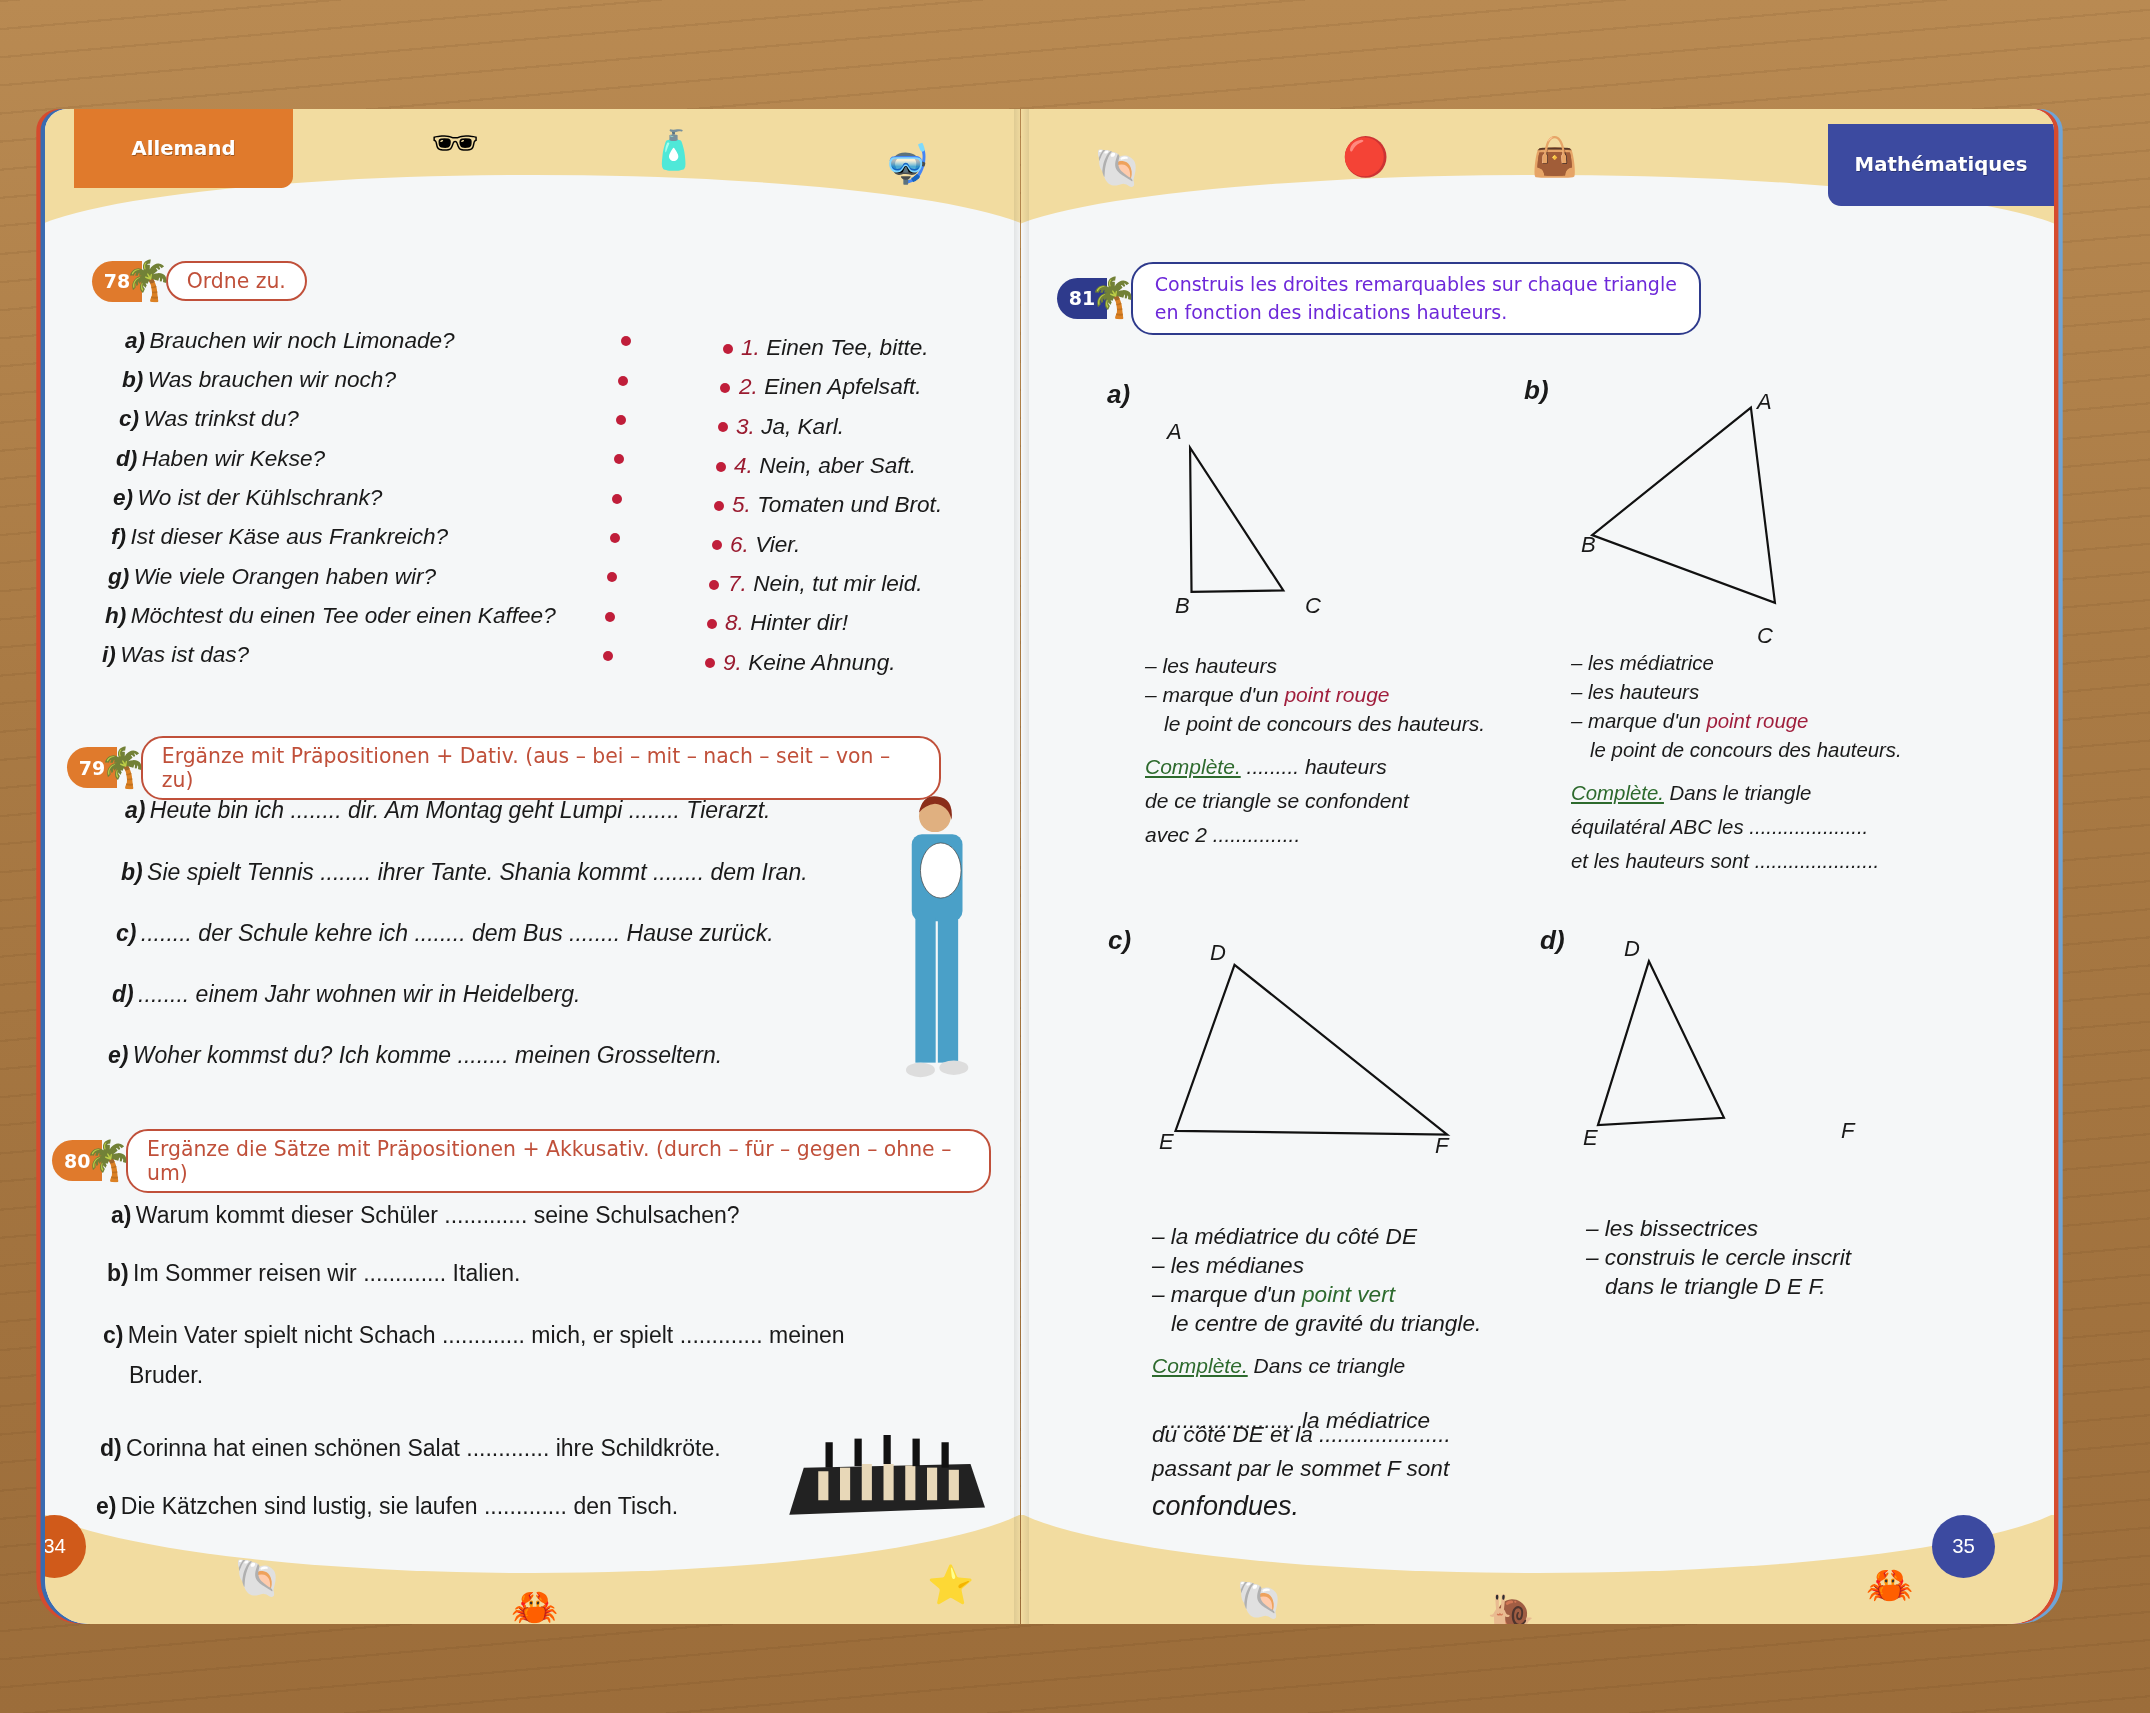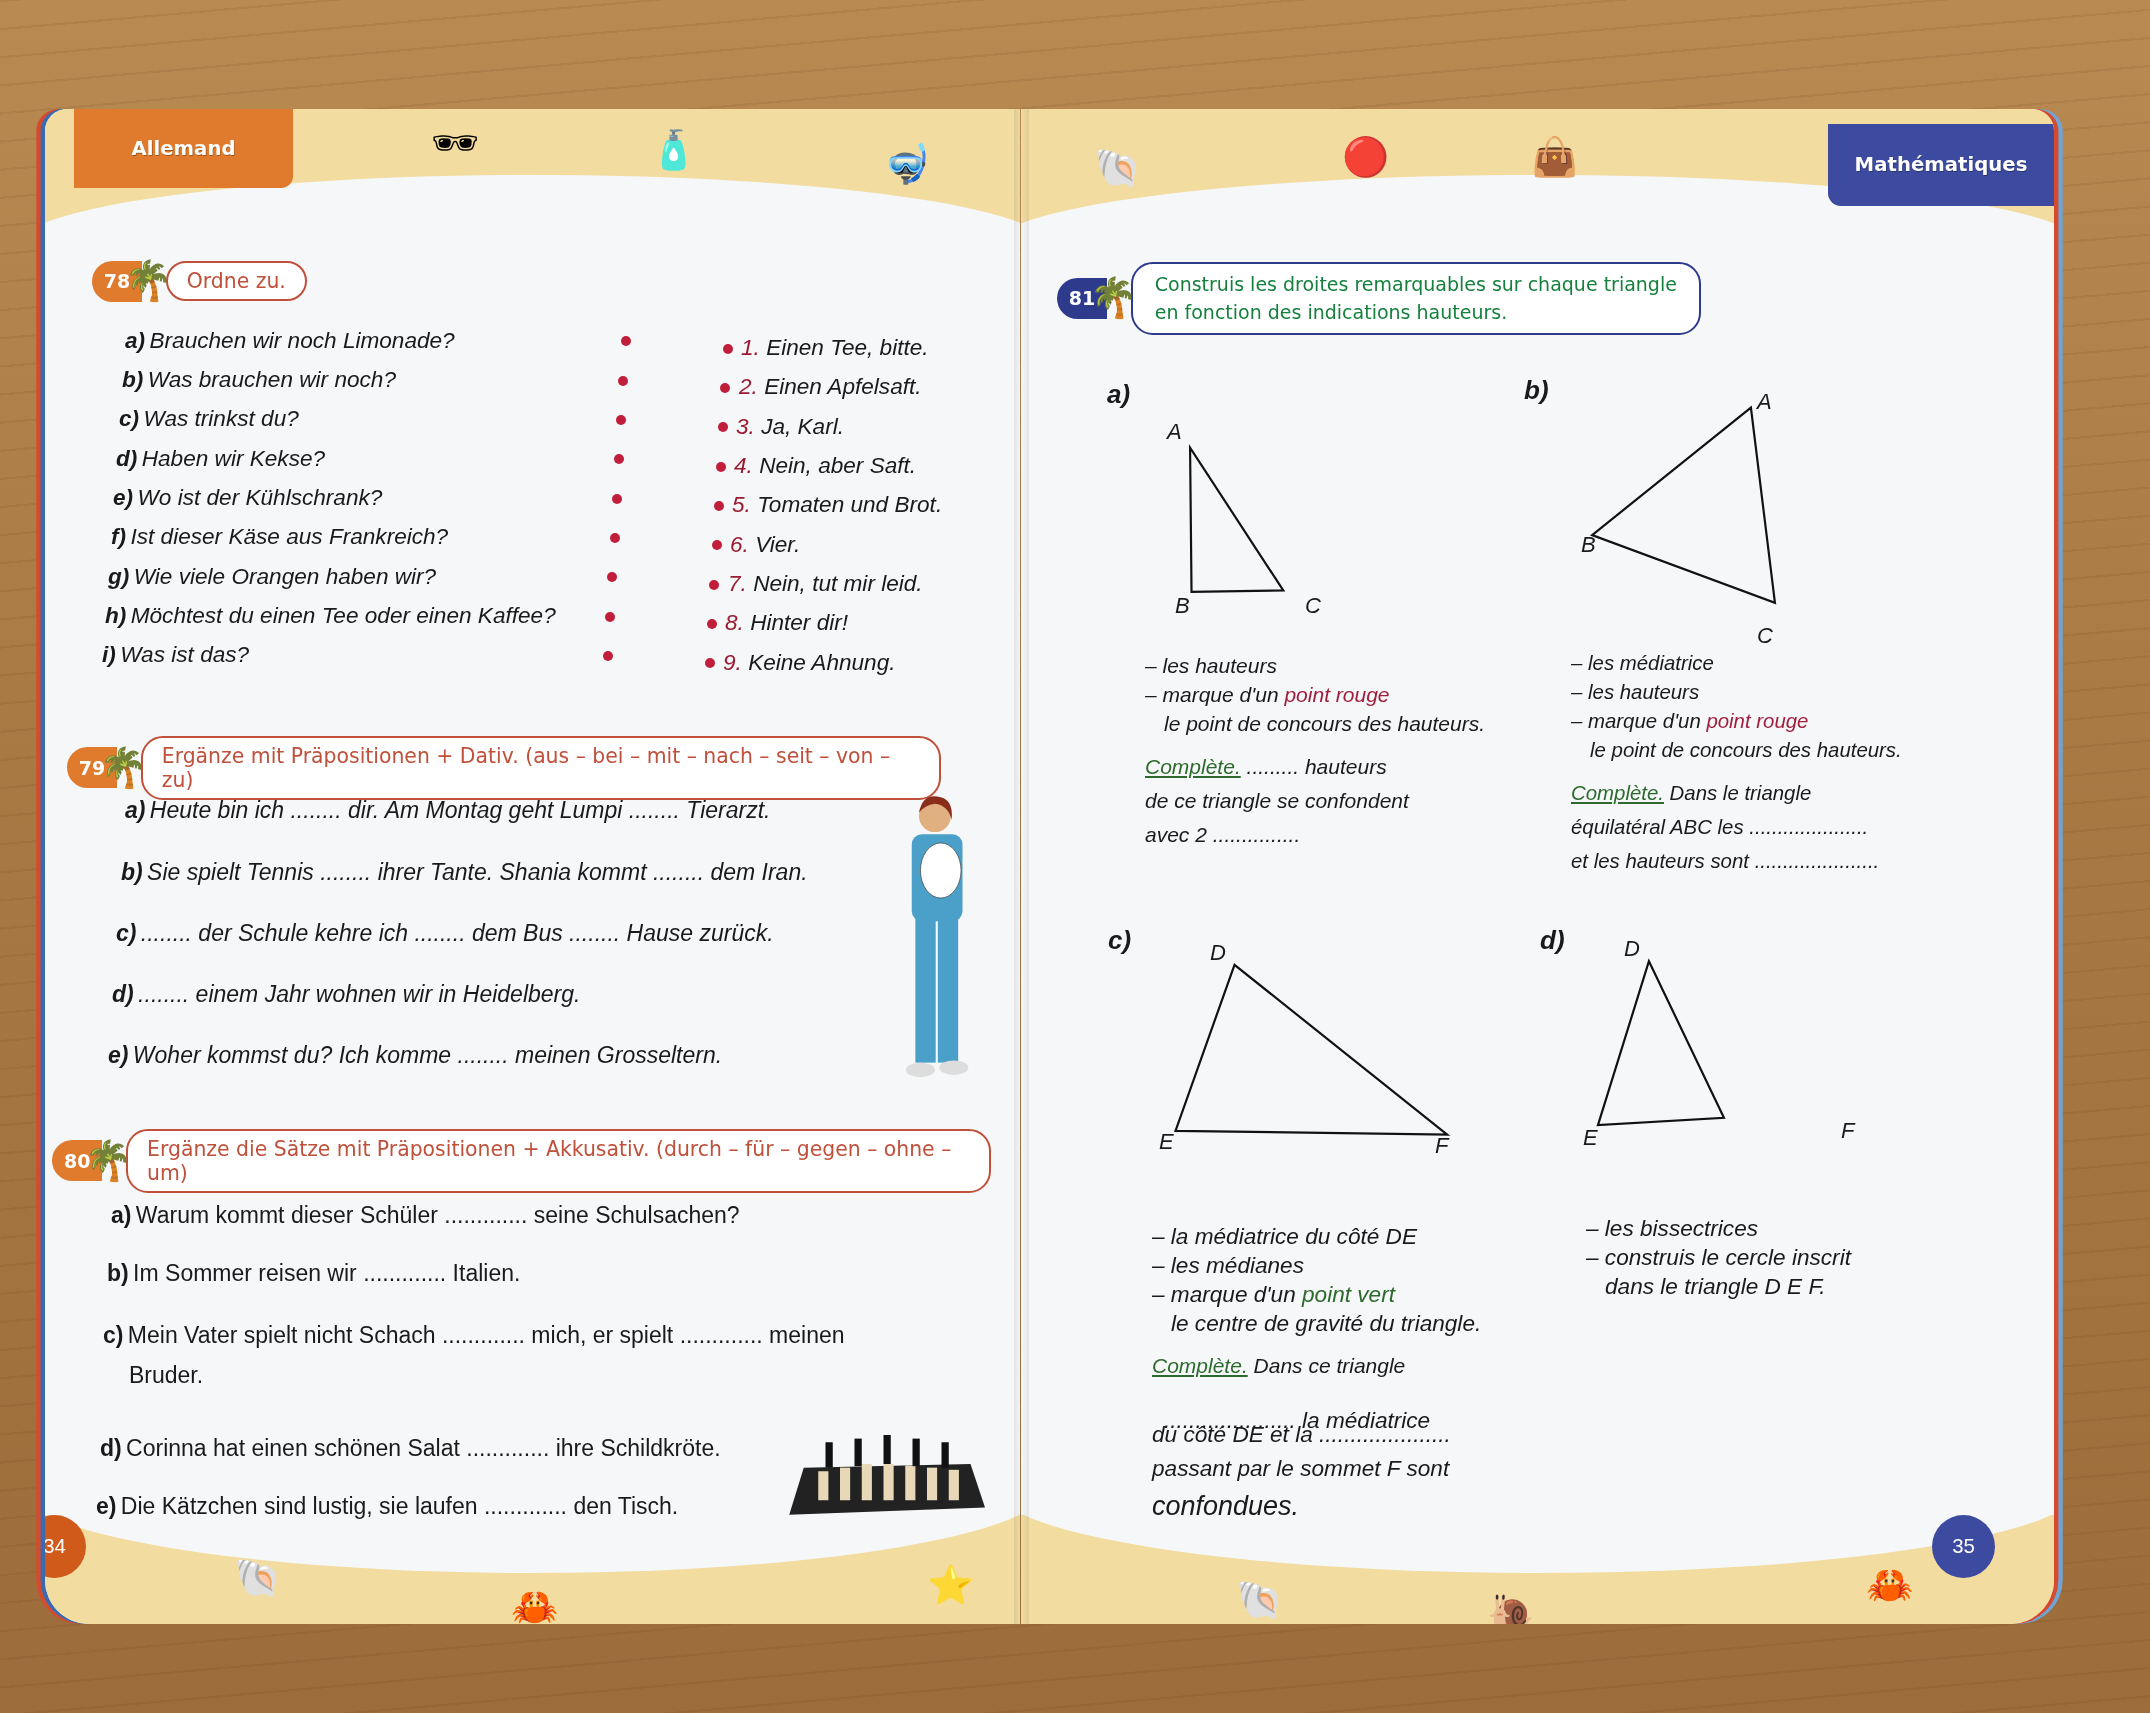--- a/index.html
+++ b/index.html
@@ -26,21 +26,21 @@
   .tab-de { left:29px; top:0; width:219px; height:79px; background:#e07a2c; border-radius:0 0 11.7px 0; }
   .tab-math { right:0; top:14.6px; width:226px; height:82px; background:#3c4aa0; border-radius:0 0 0 13px; }
   .deco { position:absolute; z-index:2; font-size:38px; line-height:1; }
   .ex-head { position:absolute; display:flex; align-items:center; z-index:2; }
   .ex-num { width:50px; height:41px; border-radius:20.4px 0 0 20.4px; color:#fff; font-weight:bold; font-size:19px; display:flex; align-items:center; justify-content:center; font-family:"DejaVu Sans", sans-serif; }
   .palm { font-size:39px; margin-left:-17.5px; margin-right:-7.3px; z-index:3; }
   .ex-box { border:2.9px solid #c0503a; border-radius:22px; padding:5.8px 19px; font-size:20.4px; background:#fff; font-family:"DejaVu Sans", sans-serif; }
   .ex-de .ex-num { background:#e07a2c; }
   .ex-de .ex-box { color:#c0503a; border-color:#c0503a; }
   .ex-fr .ex-num { background:#2e3a8c; }
-  .ex-fr .ex-box { color:#15803d; border-color:#2e3a8c; }
+  .ex-fr .ex-box { color:#6d28d9; border-color:#2e3a8c; }
   .line { position:absolute; font-style:italic; font-size:22.6px; color:#1a1a1a; white-space:nowrap; }
   .line b { font-weight:bold; margin-right:4.4px; }
   .dot { position:absolute; width:10.2px; height:10.2px; border-radius:50%; background:#c01e3a; }
   .ans-n { color:#9a1b30; }
   .red { color:#a01e3c; }
   .green { color:#2d6a2d; }
   .u-green { color:#2d6a2d; text-decoration:underline; }
   .pg-num { position:absolute; width:63px; height:63px; border-radius:50%; color:#fff; font-size:20.4px; display:flex; align-items:center; justify-content:center; z-index:4; }
   .tri-label { position:absolute; font-style:italic; font-size:22px; color:#1a1a1a; }
   .sub-label { position:absolute; font-style:italic; font-weight:bold; font-size:26px; color:#1a1a1a; }

